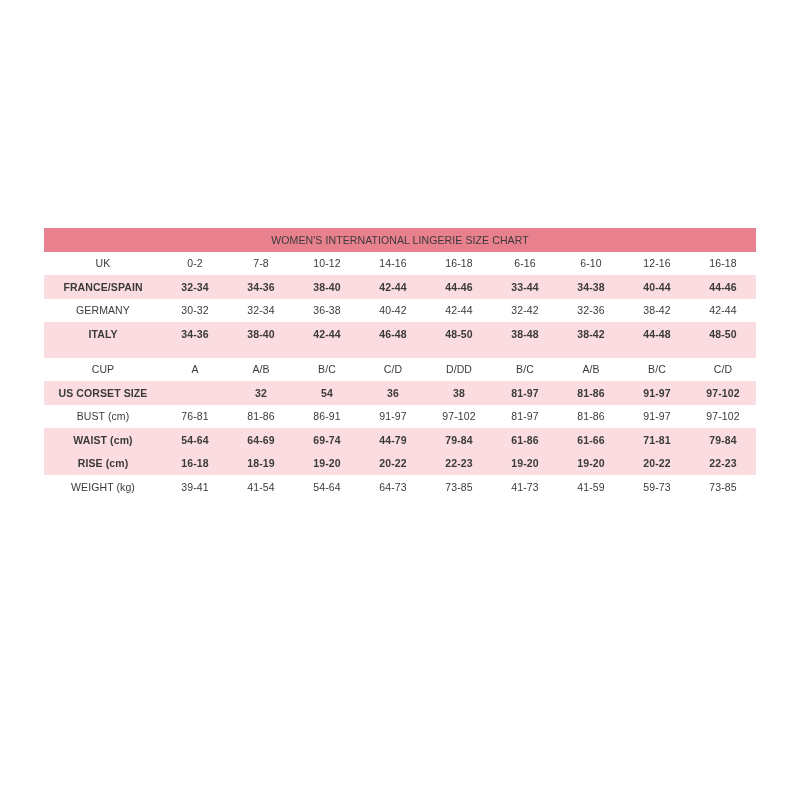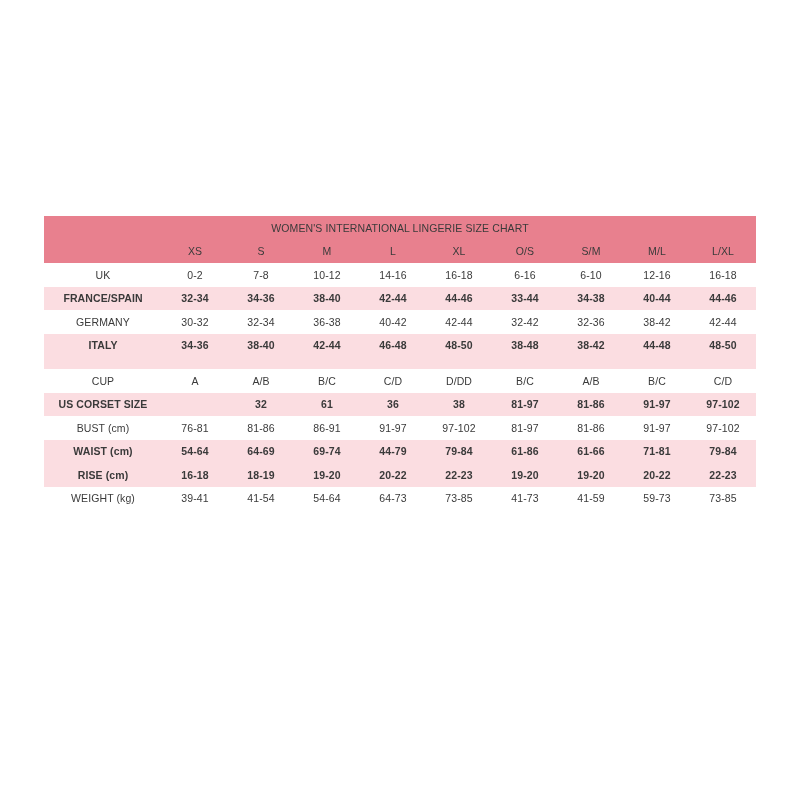--- a/index.html
+++ b/index.html
@@ -6,21 +6,21 @@
     margin: 0;
     padding: 0;
     background: #ffffff;
     width: 800px;
     height: 800px;
     font-family: "Liberation Sans", sans-serif;
   }
   #chart-wrap {
     position: absolute;
     left: 44px;
-    top: 216px;
+    top: 228px;
     width: 712px;
   }
   table.size-chart {
     border-collapse: collapse;
     width: 712px;
     table-layout: fixed;
   }
   table.size-chart td, table.size-chart th {
     padding: 0;
     margin: 0;
@@ -78,32 +78,20 @@
         <col>
         <col>
         <col>
         <col>
         <col>
     </colgroup>
     <thead>
       <tr class="title-row">
         <th colspan="10">WOMEN'S INTERNATIONAL LINGERIE SIZE CHART</th>
       </tr>
-      <tr class="header-row">
-        <td></td>
-        <td>XS</td>
-        <td>S</td>
-        <td>M</td>
-        <td>L</td>
-        <td>XL</td>
-        <td>O/S</td>
-        <td>S/M</td>
-        <td>M/L</td>
-        <td>L/XL</td>
-      </tr>
     </thead>
     <tbody>
       <tr class="plain">
         <td class="label-cell">UK</td>
         <td>0-2</td>
         <td>7-8</td>
         <td>10-12</td>
         <td>14-16</td>
         <td>16-18</td>
         <td>6-16</td>
@@ -168,21 +156,21 @@
         <td>D/DD</td>
         <td>B/C</td>
         <td>A/B</td>
         <td>B/C</td>
         <td>C/D</td>
       </tr>
       <tr class="shaded">
         <td class="label-cell">US CORSET SIZE</td>
         <td></td>
         <td>32</td>
-        <td>61</td>
+        <td>54</td>
         <td>36</td>
         <td>38</td>
         <td>81-97</td>
         <td>81-86</td>
         <td>91-97</td>
         <td>97-102</td>
       </tr>
       <tr class="plain">
         <td class="label-cell">BUST (cm)</td>
         <td>76-81</td>

